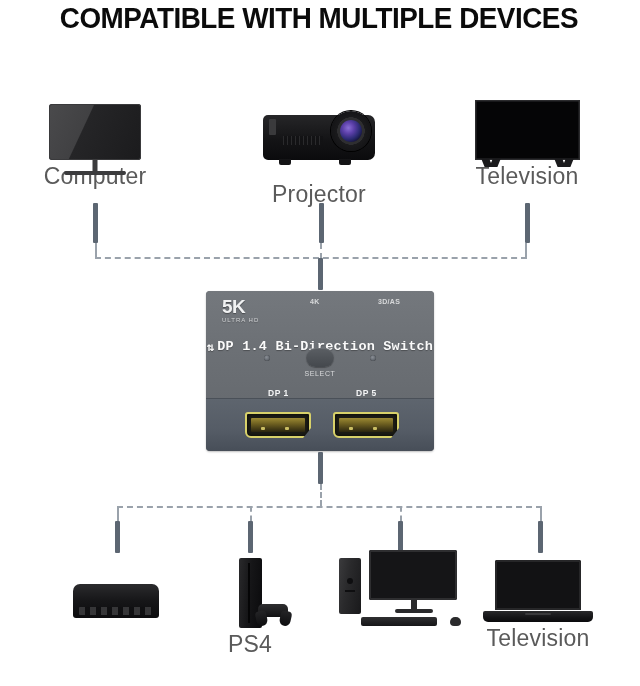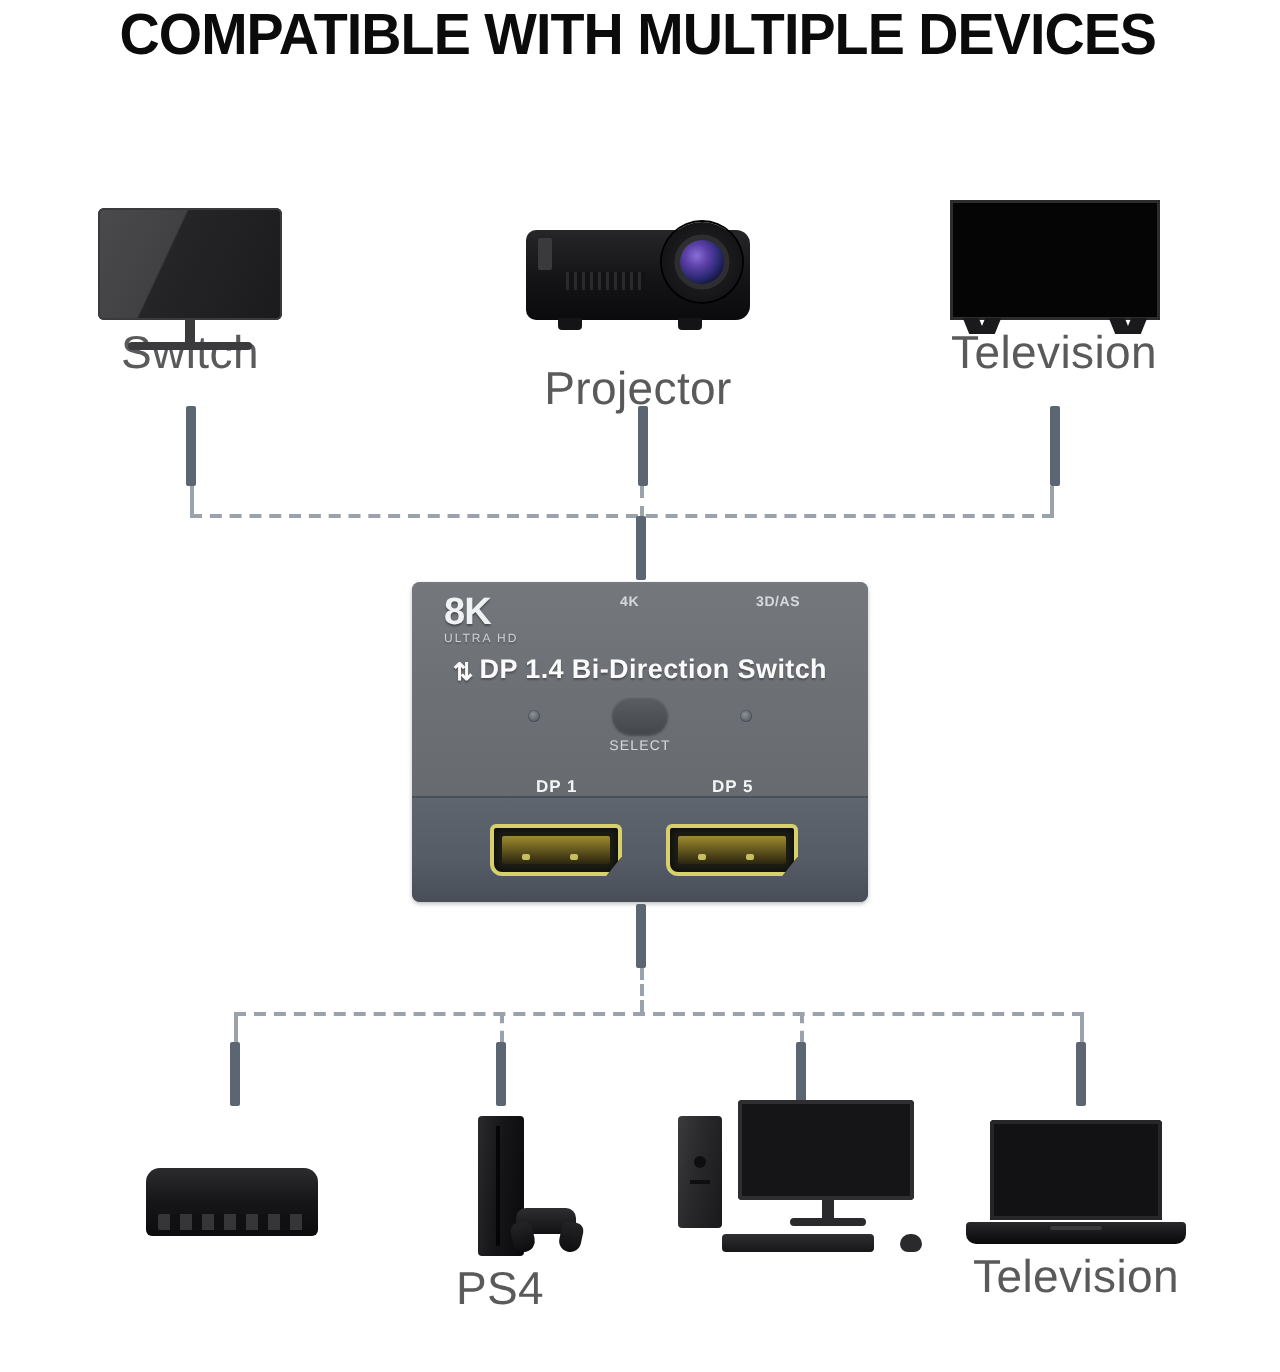--- a/index.html
+++ b/index.html
@@ -314,27 +314,28 @@
     font-size: 7px;
     font-weight: bold;
     letter-spacing: .3px;
     opacity: .85;
     filter: blur(0.25px);
   }
   .mark-4k  { left: 104px; }
   .mark-3d  { left: 172px; }
   .switch-title {
     position: absolute;
-    left: 0; right: 0; top: 36px;
+    left: 0; right: 0; top: 48px;
     text-align: center;
     color: #fafafa;
     font-size: 13.5px;
     font-weight: bold;
     letter-spacing: .2px;
     text-shadow: 0 1px 1px rgba(0,0,0,.3);
+    font-family: Liberation Mono, monospace;
   }
   .bidir-icon {
     display: inline-block;
     vertical-align: -1px;
     margin-right: 3px;
     font-size: 12px;
   }
   .select-btn {
     position: absolute;
     left: 50%; top: 57px;
@@ -402,21 +403,21 @@
   <div class="title-text">COMPATIBLE WITH MULTIPLE DEVICES</div>
 </div>
 
 <div class="device" style="left:50px; top:84px; width:90px;">
   <div class="device-art" style="height:76px;">
     <div class="mon-screen">
       <div class="mon-neck"></div>
       <div class="mon-base"></div>
     </div>
   </div>
-  <div class="device-label">Switch</div>
+  <div class="device-label">Computer</div>
 </div>
 
 <div class="device" style="left:254px; top:84px; width:130px;gap:18px;">
   <div class="device-art" style="height:76px;">
     <div class="proj-body">
       <div class="proj-notch"></div>
       <div class="proj-vent"></div>
       <div class="proj-lens-ring">
         <div class="proj-lens"></div>
       </div>
@@ -444,21 +445,21 @@
 <div class="corner" style="left:95px;  top:243px; height:15px;"></div>
 <div class="corner" style="left:525px; top:243px; height:15px;"></div>
 <div class="dashline-h" style="left:95px; top:257px; width:432px;"></div>
 <div class="dashline-v" style="left:320px; top:243px; height:16px;"></div>
 
 <div class="stub" style="left:318px; top:258px; height:32px;"></div>
 
 <div class="switch-box">
   <div class="switch-top">
     <div class="badge-8k">
-      <span>8K</span>
+      <span>5K</span>
       <span class="badge-8k-sub">ULTRA HD</span>
     </div>
 
     <div class="mark-top mark-4k">4K</div>
     <div class="mark-top mark-3d">3D/AS</div>
 
     <div class="switch-title">
       <span class="bidir-icon">⇅</span><span>DP 1.4 Bi-Direction Switch</span>
     </div>
 

